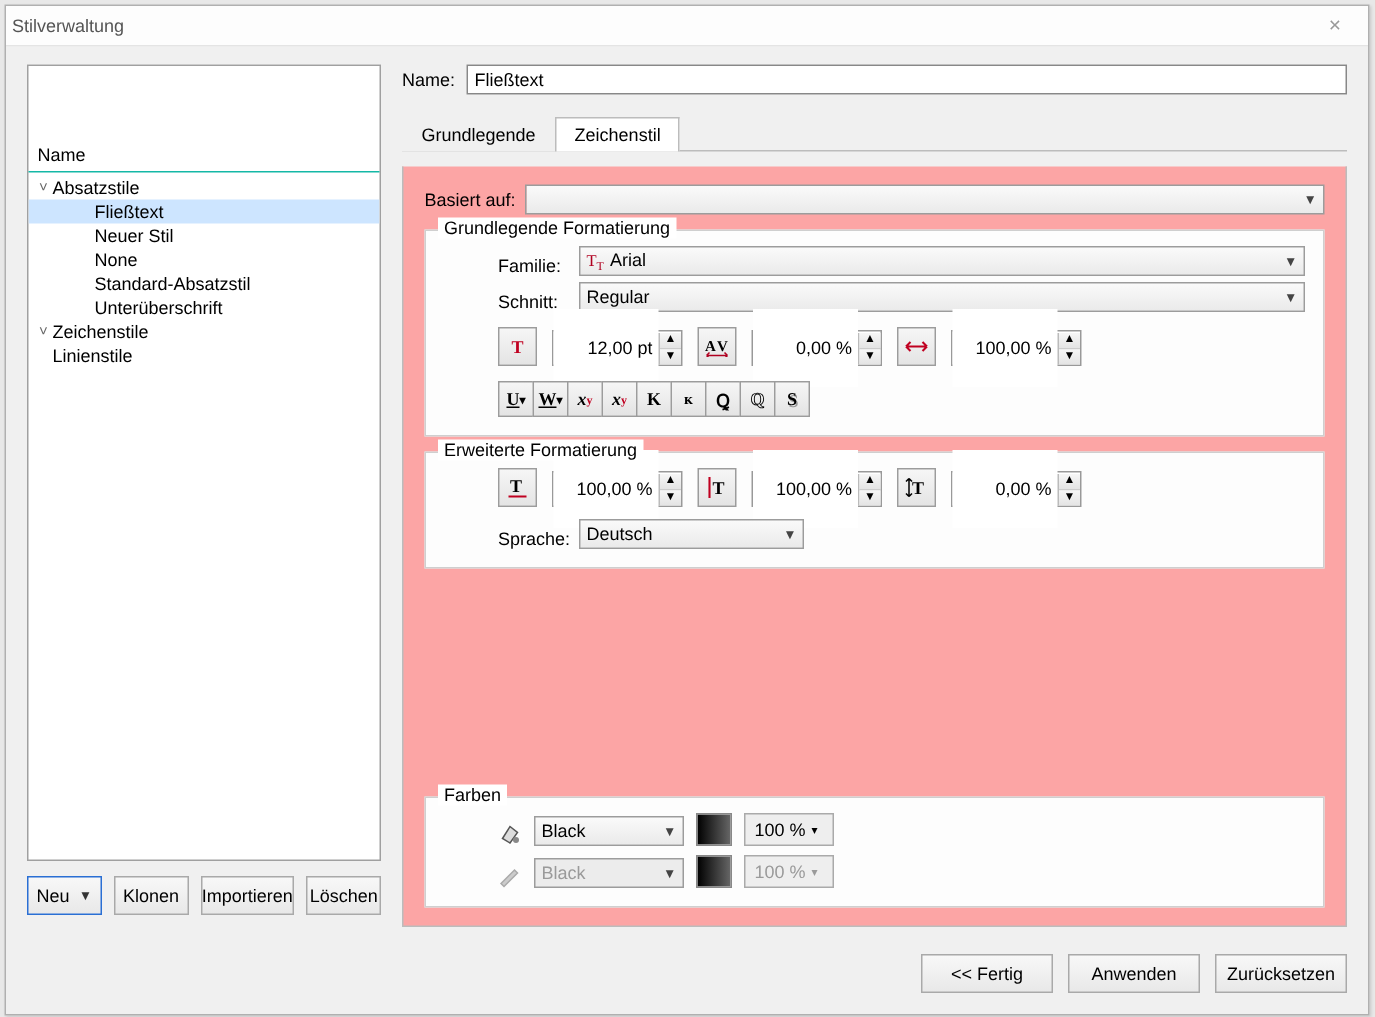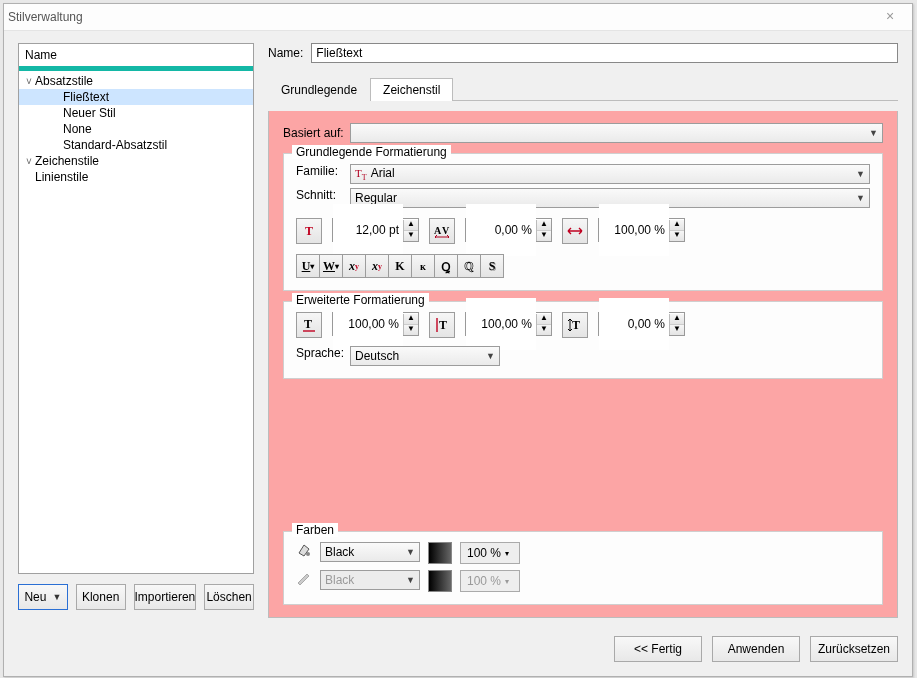--- a/index.html
+++ b/index.html
@@ -37,21 +37,21 @@
   .close-btn{
     width:36px;height:20px;line-height:18px;text-align:center;
     color:#999;font-size:14px;cursor:pointer;
   }
 
   .body{flex:1;display:flex;padding:12px 14px 10px 14px;gap:14px;}
 
   
   .left{width:236px;display:flex;flex-direction:column;gap:10px;}
   .tree-box{flex:1;border:1px solid var(--border);background:#fff;display:flex;flex-direction:column;}
-  .tree-header{padding:4px 6px;border-bottom:5px solid #14b8a6;font-size:12px;}
+  .tree-header{padding:4px 6px;border-bottom:1px solid #14b8a6;font-size:12px;margin-top:48px;}
   .tree{flex:1;overflow:auto;padding:2px 0;}
   .tree-row{display:flex;align-items:center;height:16px;padding:0 4px;white-space:nowrap;cursor:default;}
   .tree-row.selected{background:#cde5ff;}
   .twisty{width:12px;text-align:center;color:#666;font-size:10px;}
   .indent2{padding-left:32px;}
   .btn-grid{display:grid;grid-template-columns:1fr 1fr 1fr 1fr;grid-template-rows:auto auto;gap:8px;}
   .btn{
     height:24px;border:1px solid #a9a9a9;background:linear-gradient(#f8f8f8,#e8e8e8);
     display:flex;align-items:center;justify-content:center;gap:6px;
     cursor:pointer;font-size:12px;
@@ -74,21 +74,21 @@
   .tab.active{background:#fff;border-color:#bcbcbc;}
 
   .tab-page{flex:1;border:1px solid #bcbcbc;border-top:none;background:#fca5a5;padding:12px 14px;position:relative;display:flex;flex-direction:column;gap:10px;}
 
   .fieldline{display:flex;align-items:center;gap:6px;}
   .basedon-select{flex:1;}
 
   
   .group{border:1px solid #cfcfcf;background:#fdfdfd;border-radius:0;padding:10px 12px 12px 12px;position:relative;}
   .group>.legend{position:absolute;top:-9px;left:8px;background:#fff;padding:0 4px;font-size:12px;}
-  .gline{display:flex;align-items:flex-start;gap:4px;margin-top:4px;}
+  .gline{display:flex;align-items:flex-end;gap:4px;margin-top:4px;margin-left:36px;}
   .gline:first-of-type{margin-top:0;}
   .glabel{width:50px;text-align:left;}
 
   .combo{
     flex:1;display:flex;align-items:center;justify-content:space-between;
     background:linear-gradient(#fafafa,#eaeaea);border:1px solid #9c9c9c;padding:0 4px;cursor:pointer;
   }
   .combo .caret{font-size:9px;color:#444;}
 
   .spin{
@@ -151,20 +151,24 @@
               <span>Neuer Stil</span>
             </div>
             <div class="tree-row indent2">
               <span class="twisty"></span>
               <span>None</span>
             </div>
             <div class="tree-row indent2">
               <span class="twisty"></span>
               <span>Standard-Absatzstil</span>
             </div>
+            <div class="tree-row indent2">
+              <span class="twisty"></span>
+              <span>Unterüberschrift</span>
+            </div>
             <div class="tree-row">
               <span class="twisty">˅</span>
               <span>Zeichenstile</span>
             </div>
             <div class="tree-row">
               <span class="twisty"></span>
               <span>Linienstile</span>
             </div>
           </div>
       </div>

